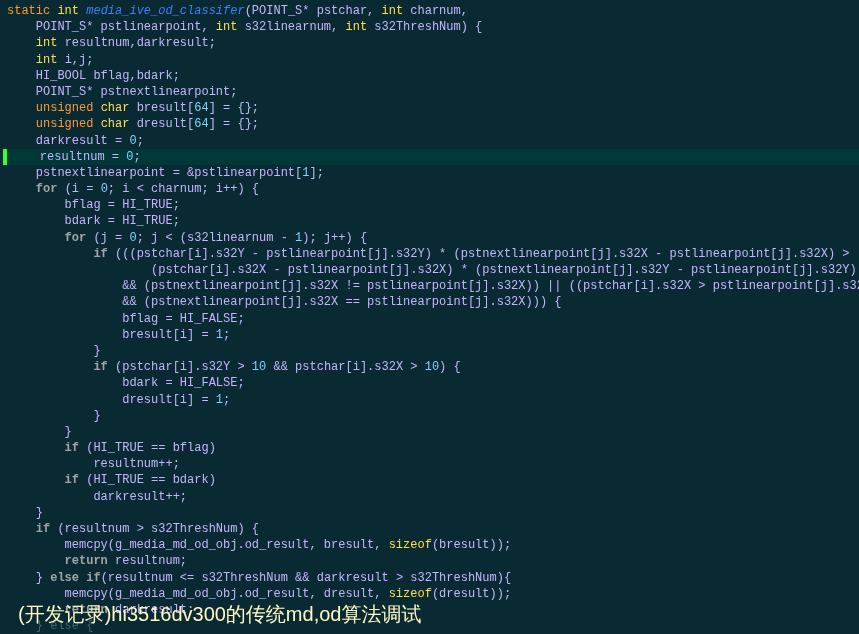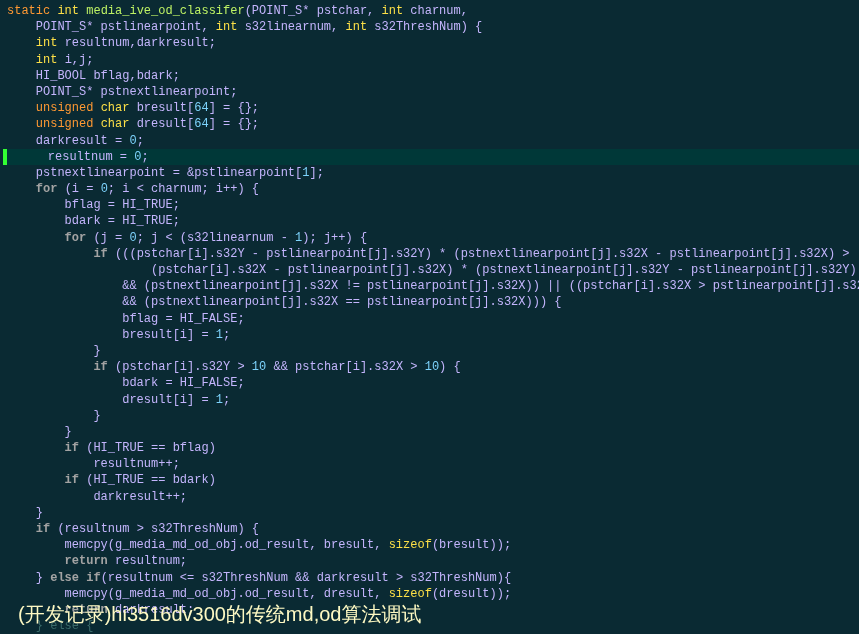--- a/index.html
+++ b/index.html
@@ -17,26 +17,26 @@
 .code-container {
   padding: 3px 0 3px 3px;
   white-space: pre;
 }
 .line { padding: 0 4px; min-height: 16px; }
 .kw-storage { color: #ff9933; text-align: right; }
 .kw-type { color: #fde047; }
 .kw-control { color: #a3a3a3; font-weight: bold; }
 .num { color: #7dd3fc; }
 .ident { color: #c4b5fd; }
-.func { color: #bef264; }
+.func { color: #3b82f6; font-style: italic; }
 .builtin { color: #fde047; }
 .highlight-line {
   background: #003838;
   border-left: 4px solid #33ff33;
-  padding-left: 12px;
+  padding-left: 4px;
 }
 .dim { color: #3a6a6a; }
 .caption {
   position: absolute;
   bottom: 6px;
   left: 18px;
   color: #fef9c3;
   font-size: 20px;
   font-family: 'Microsoft YaHei', 'PingFang SC', sans-serif;
   font-weight: 500;

